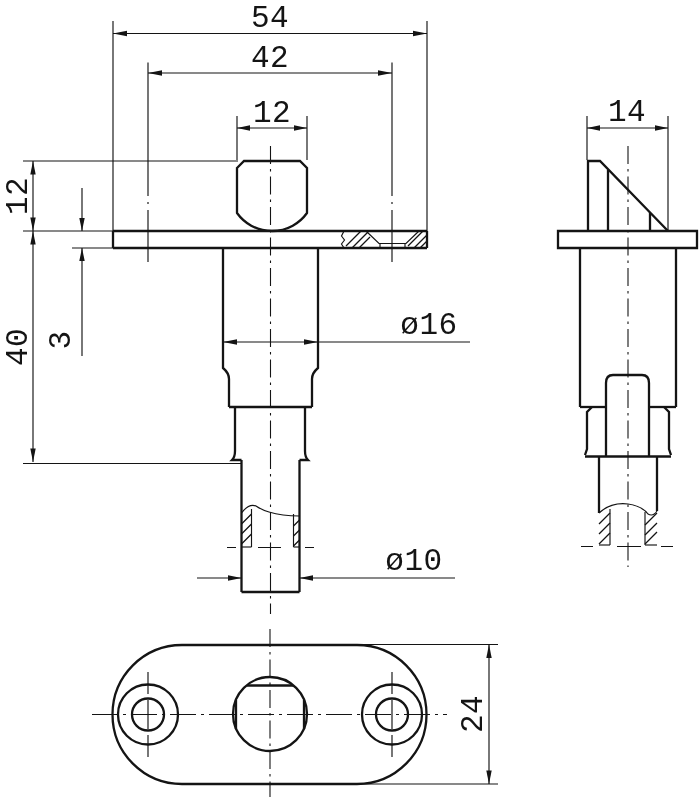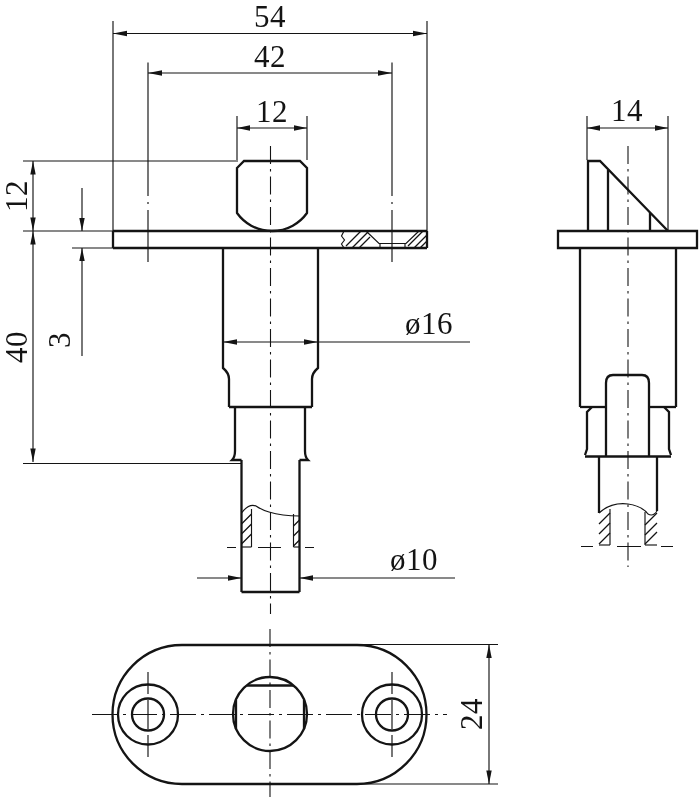--- a/index.html
+++ b/index.html
@@ -1,18 +1,18 @@
 <!DOCTYPE html>
 <html><head>
 <meta charset="utf-8">
 <style>
   html,body{margin:0;padding:0;background:#fff;}
   .sheet{
     position:relative;width:699px;height:800px;background:#ffffff;
-    font-family:Liberation Serif, serif;
+    font-family:Liberation Mono, monospace;
   }
   svg{display:block;}
   .thick{stroke:#141414;stroke-width:2.3;fill:none;stroke-linecap:butt;stroke-linejoin:miter;}
   .thin{stroke:#141414;stroke-width:1.15;fill:none;stroke-linecap:butt;}
   .hatch{stroke:#141414;stroke-width:1.3;fill:none;stroke-linecap:butt;}
   .cl{stroke:#141414;stroke-width:1.1;fill:none;stroke-dasharray:18 5 2.5 5;}
   .clh{stroke:#141414;stroke-width:1.1;fill:none;stroke-dasharray:26 5 3 5;}
   .arrow{fill:#141414;stroke:none;}
   .dimtext{font-size:31px;fill:#141414;text-anchor:middle;letter-spacing:0.5px;}
 </style>

